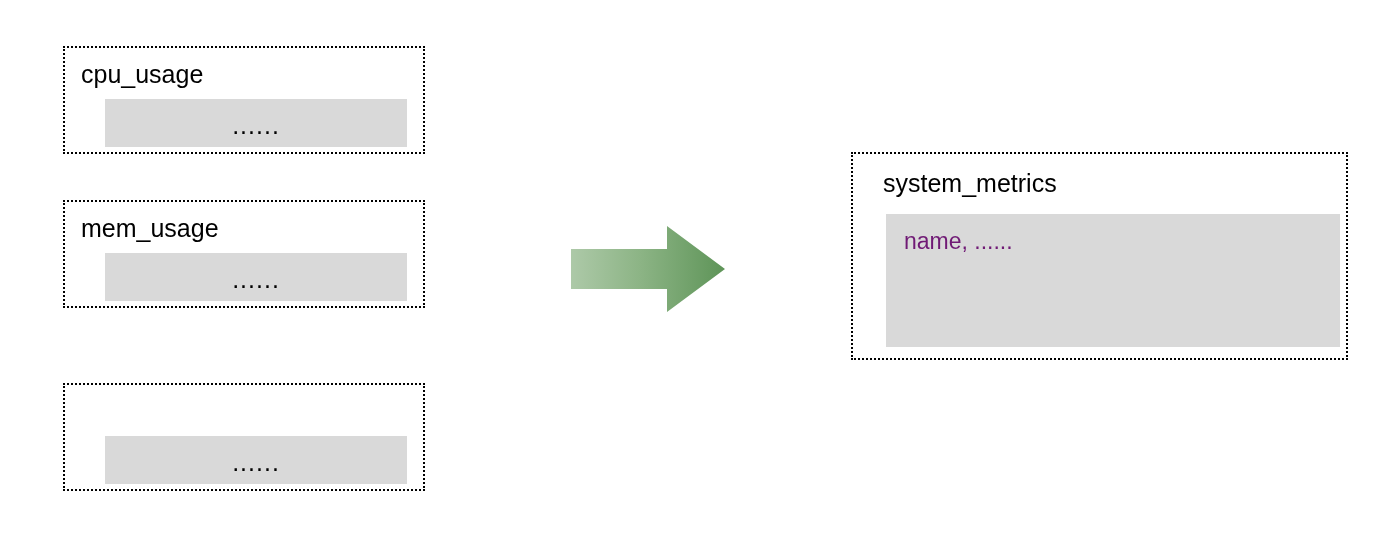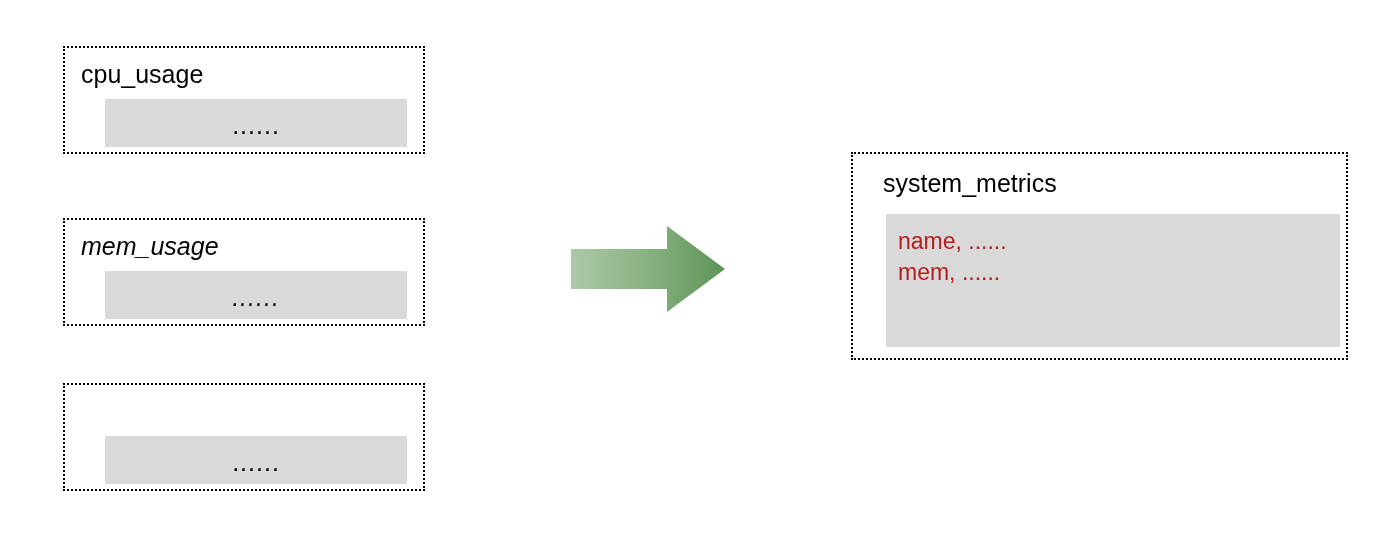--- a/index.html
+++ b/index.html
@@ -43,34 +43,34 @@
     position: absolute;
     width: 100%;
     text-align: center;
     font-size: 25px;
     line-height: 1;
     color: #000000;
     letter-spacing: 1px;
   }
   .payload-lines {
     position: absolute;
-    left: 12px;
+    left: 18px;
     top: 12px;
     font-size: 23px;
     line-height: 31px;
-    color: #b91c1c;
+    color: #701a75;
     white-space: nowrap;
   }
   .payload-lines .line {
     display: block;
   }
 
   
   .src-1 { left: 63px;  top: 46px;  width: 362px; height: 108px; }
-  .src-2 { left: 63px;  top: 218px; width: 362px; height: 108px; font-style: italic; }
+  .src-2 { left: 63px;  top: 200px; width: 362px; height: 108px; }
   .src-3 { left: 63px;  top: 383px; width: 362px; height: 108px; }
 
   .src-title { left: 16px; top: 14px; }
   .src-payload { left: 40px; top: 51px; width: 302px; height: 48px; }
   .src-dots { top: 14px; }
 
   
   .tgt-1 { left: 851px; top: 152px; width: 497px; height: 208px; }
   .tgt-title { left: 30px; top: 17px; }
   .tgt-payload { left: 33px; top: 60px; width: 454px; height: 133px; }
@@ -121,18 +121,17 @@
       </defs>
       <polygon points="0,23 96,23 96,0 154,43 96,86 96,63 0,63" fill="url(#arrowGrad)"></polygon>
     </svg>
   </div>
 
   <div class="node-box tgt-1">
     <div class="node-title tgt-title">system_metrics</div>
     <div class="payload tgt-payload">
       <div class="payload-lines">
         <span class="line">name, ......</span>
-        <span class="line">mem, ......</span>
       </div>
     </div>
   </div>
 
 </div>
 
 </body></html>

